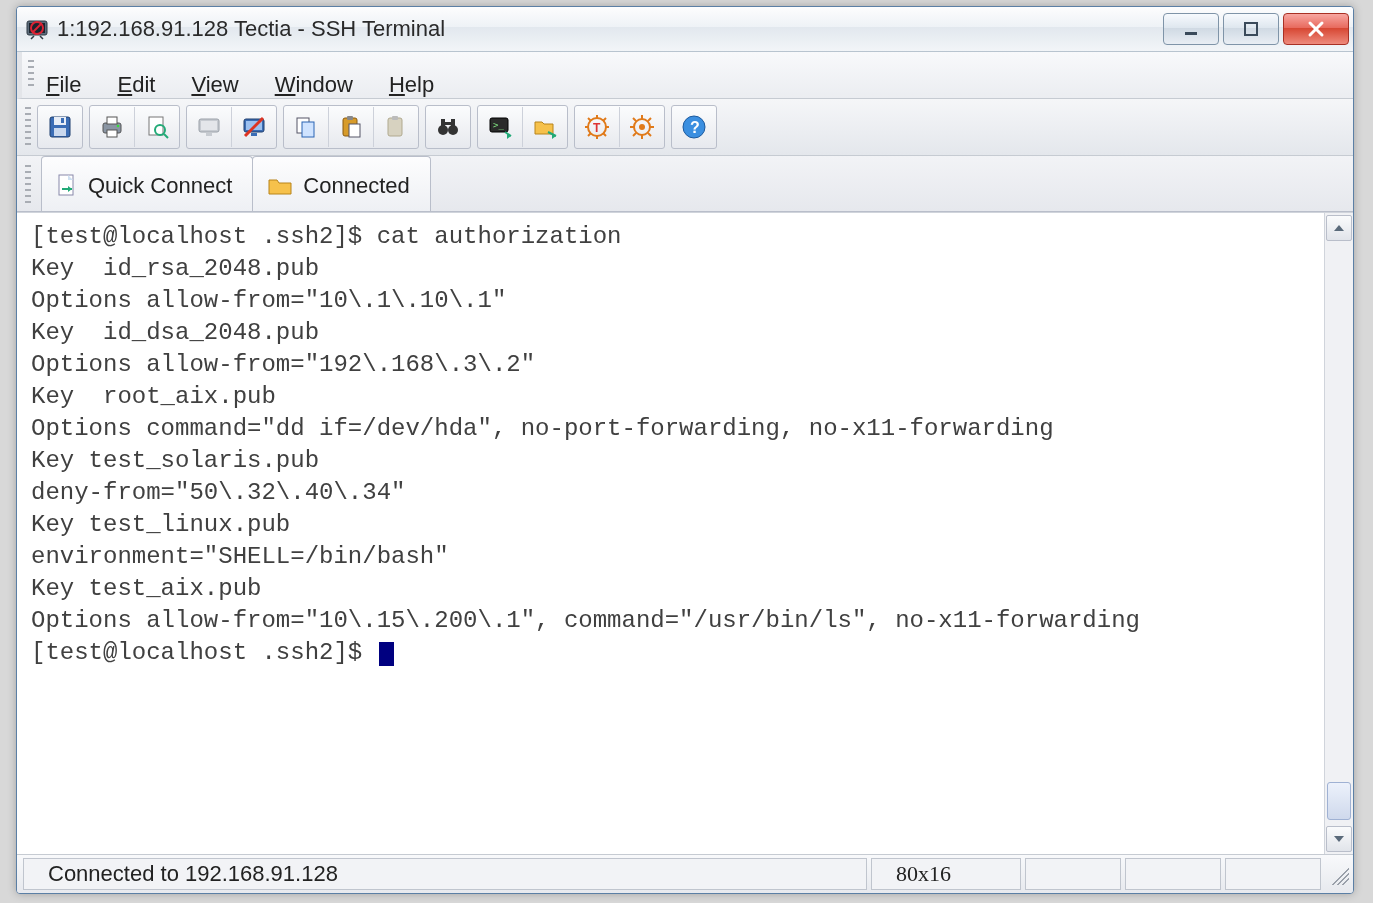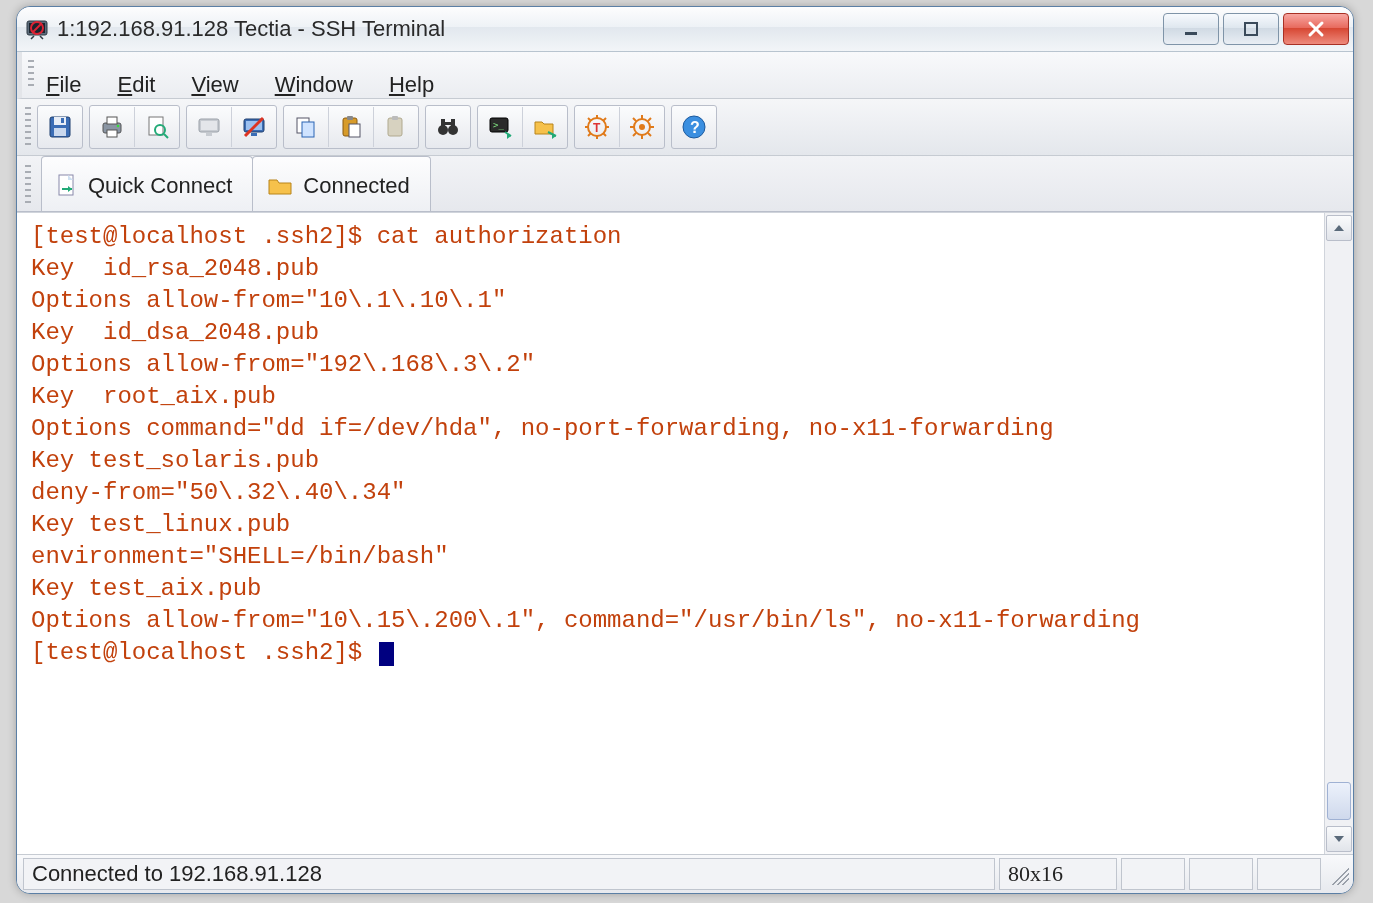--- a/index.html
+++ b/index.html
@@ -12,21 +12,21 @@
     overflow: hidden;
   }
   .window {
     position: absolute;
     left: 16px;
     top: 6px;
     width: 1336px;
     height: 886px;
     background: #eaedf0;
     border: 1px solid #5b7fa5;
-    border-radius: 14px;
+    border-radius: 4px;
     box-shadow: 0 0 8px rgba(0,0,0,0.25);
     display: flex;
     flex-direction: column;
     overflow: hidden;
   }
   
   .titlebar {
     height: 44px;
     background: linear-gradient(to bottom, #fdfdfe 0%, #eef2f6 45%, #e2e8ee 46%, #f2f5f8 100%);
     display: flex;
@@ -175,21 +175,21 @@
     position: relative;
     display: flex;
     border-top: 1px solid #d0d4db;
   }
   .term {
     flex: 1;
     padding: 8px 0 8px 14px;
     font-family: "Courier New", monospace;
     font-size: 24px;
     line-height: 32px;
-    color: #c2410c;
+    color: #404040;
     white-space: pre;
     overflow: hidden;
   }
   .prompt-line { display: inline; text-align: right; }
   .cursor-block {
     display: inline-block;
     width: 15px;
     height: 24px;
     background: #000080;
     vertical-align: text-bottom;
@@ -231,21 +231,21 @@
     display: flex;
     align-items: center;
     font-size: 22px;
     color: #222;
     padding: 0 4px 0 6px;
   }
   .status-cell {
     height: 30px;
     border: 1px solid #c0c5ce;
     display:flex;align-items:center;
-    padding: 0 8px;
+    padding: 0 24px;
     margin-right: 4px;
     background: #f2f3f6;
   }
   .status-cell.main { flex: 1; }
   .status-cell.small { width: 46px; }
   .status-cell.dim { width: 100px; font-family: Liberation Serif, serif; }
   .resize-grip {
     width: 22px;
     height: 22px;
     margin-left: 2px;

